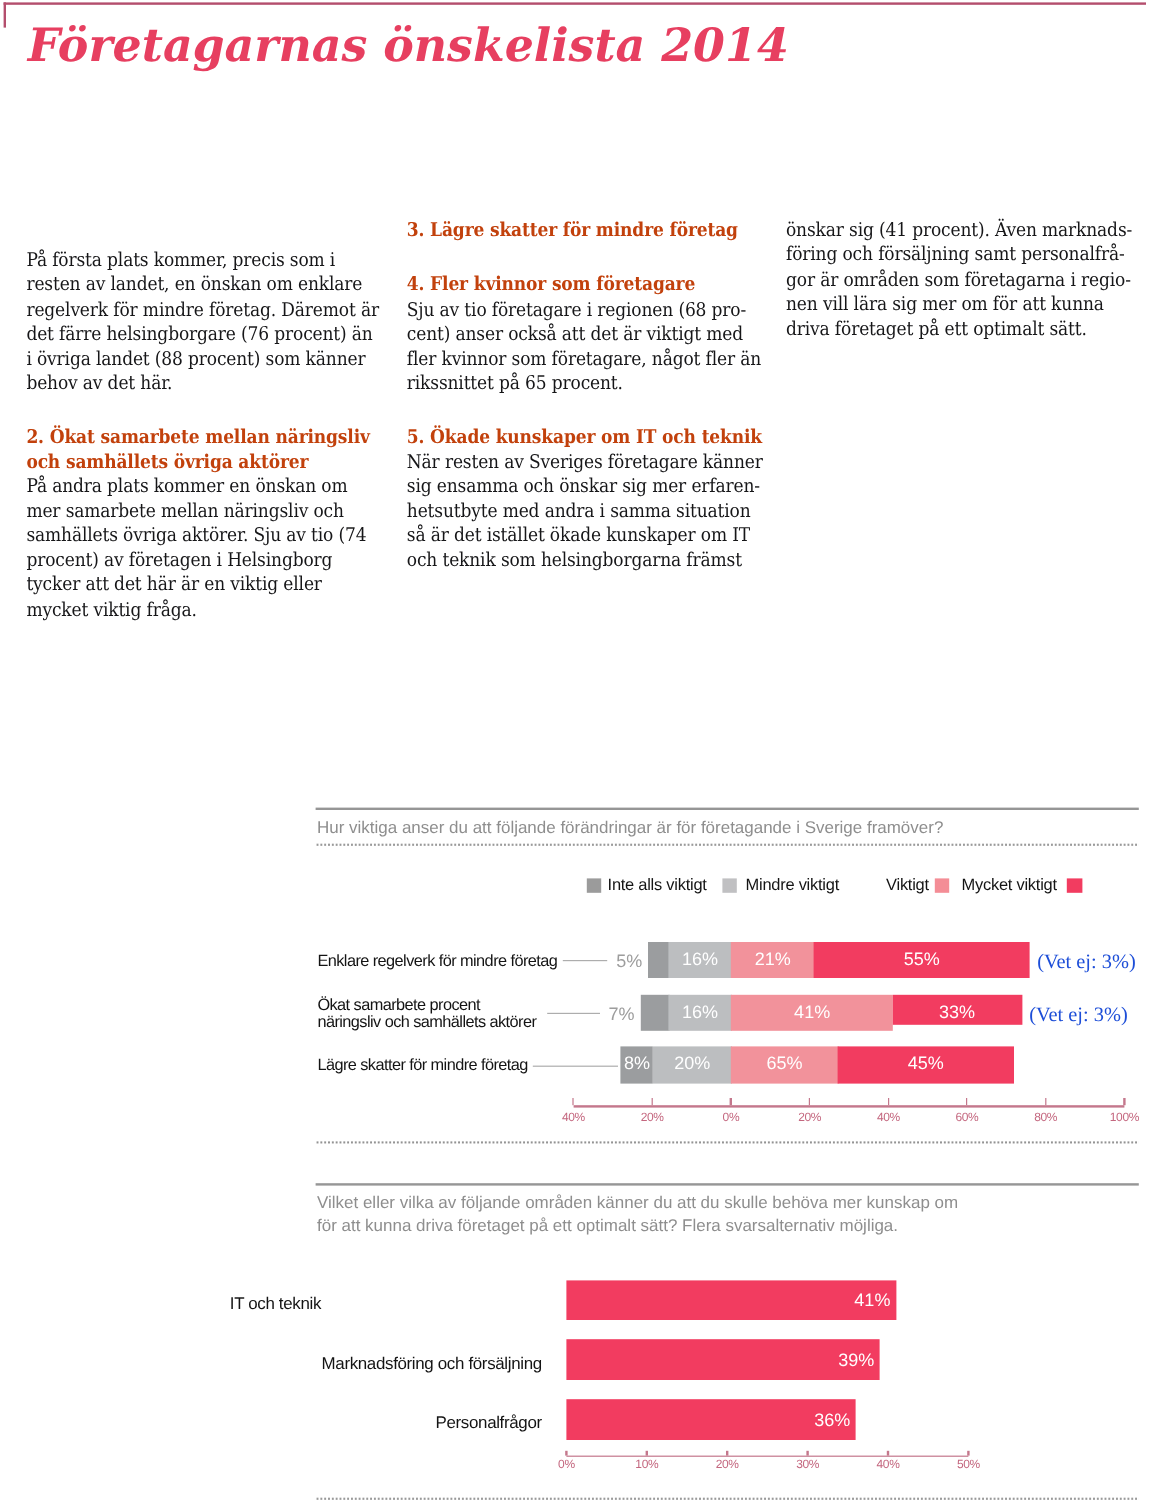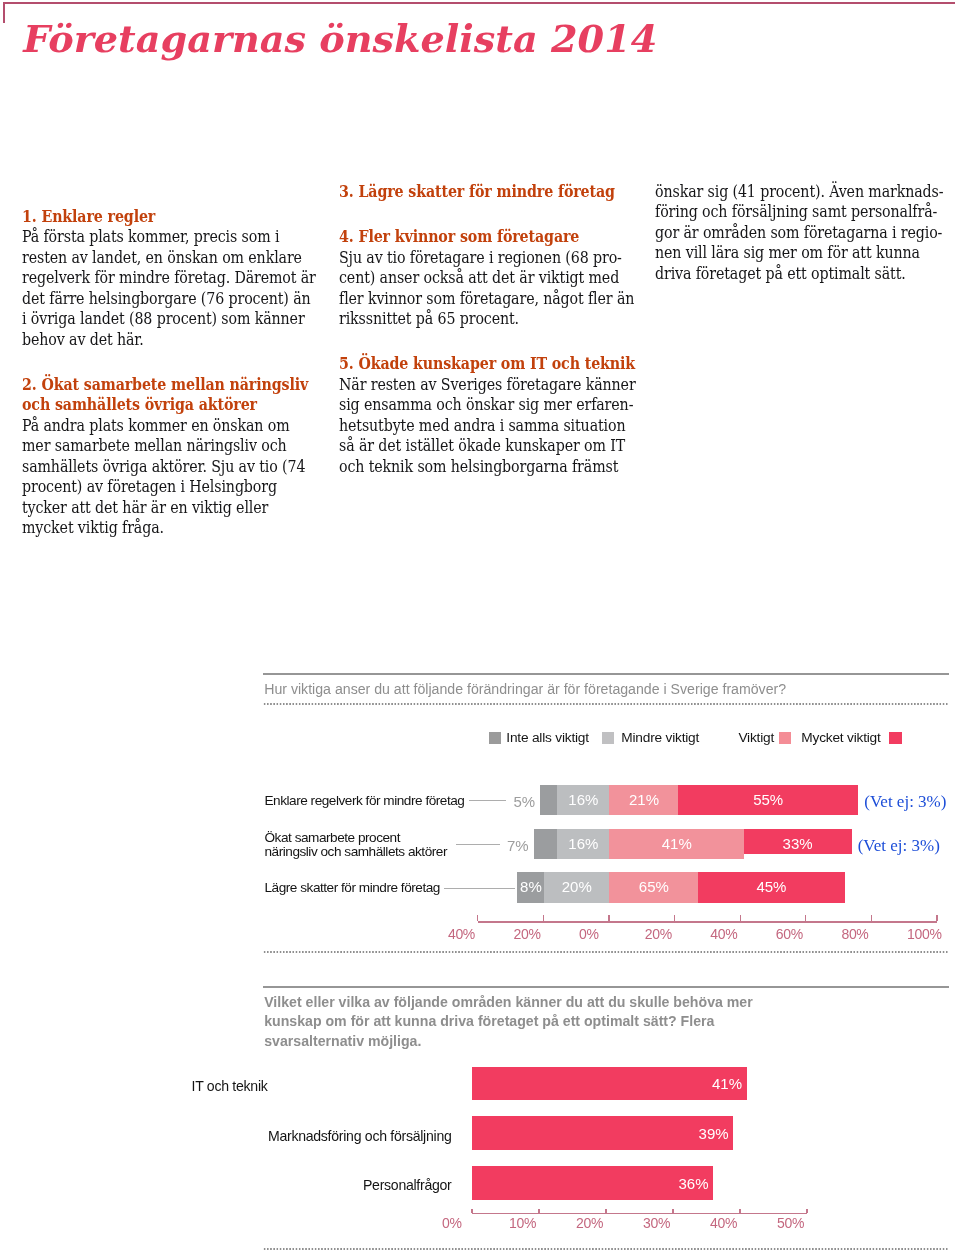--- a/index.html
+++ b/index.html
@@ -38,39 +38,39 @@
          letter-spacing:-0.47px;color:#141414;text-align:left;line-height:14.7px;}
   .c1lead{position:absolute;height:1.1px;background:#adadad;}
   .seg{position:absolute;font-family:"Liberation Sans",sans-serif;font-size:15px;
        color:#ffffff;text-align:center;overflow:hidden;white-space:nowrap;}
   .outv{position:absolute;font-family:"Liberation Sans",sans-serif;font-size:15px;
         color:#9d9d9d;white-space:nowrap;}
   .note{position:absolute;font-family:Liberation Serif, serif;font-size:17px;
         color:#1d4ed8;white-space:nowrap;}
   .axline{position:absolute;background:#c4778c;}
   .axtick{position:absolute;background:#c4778c;width:1.3px;}
-  .axlab{position:absolute;font-family:"Liberation Sans",sans-serif;font-size:14px;
-         letter-spacing:-0.3px;color:#c4677f;text-align:left;white-space:nowrap;}
+  .axlab{position:absolute;font-family:"Liberation Sans",sans-serif;font-size:10px;
+         letter-spacing:-0.3px;color:#c4677f;text-align:center;white-space:nowrap;}
 
   .c2lab{position:absolute;font-family:"Liberation Sans",sans-serif;font-size:14.1px;
          letter-spacing:-0.28px;color:#141414;white-space:nowrap;line-height:14.1px;}
   .c2bar{position:absolute;background:#f23c60;}
   .c2val{position:absolute;font-family:"Liberation Sans",sans-serif;font-size:15px;
          color:#ffffff;white-space:nowrap;line-height:15px;}
 </style>
 </head>
 <body>
 
 <div class="page">
   <div id="top-rule"></div>
   <div id="left-rule"></div>
   <div id="title">Företagarnas önskelista 2014</div>
 
   <div class="col" id="col1">
-      <p class="sec"><span class="hd">1. Enklare regler</span><span>På första plats kommer, precis som i resten av landet, en önskan om enklare regelverk för mindre företag. Däremot är det färre helsingborgare (76 procent) än i övriga landet (88 procent) som känner behov av det här.</span></p>
+      <p class="sec"><span>På första plats kommer, precis som i resten av landet, en önskan om enklare regelverk för mindre företag. Däremot är det färre helsingborgare (76 procent) än i övriga landet (88 procent) som känner behov av det här.</span></p>
       <p class="sec"><span class="hd">2. Ökat samarbete mellan näringsliv och samhällets övriga aktörer</span><span>På andra plats kommer en önskan om mer samarbete mellan näringsliv och samhällets övriga aktörer. Sju av tio (74 procent) av företagen i Helsingborg tycker att det här är en viktig eller mycket viktig fråga.</span></p>
     </div>
   <div class="col" id="col2">
       <p><span class="hd">3. Lägre skatter för mindre företag</span></p>
       <p class="sec"><span class="hd">4. Fler kvinnor som företagare</span><span>Sju av tio företagare i regionen (68 pro­cent) anser också att det är viktigt med fler kvinnor som företagare, något fler än rikssnittet på 65 procent.</span></p>
       <p class="sec"><span class="hd">5. Ökade kunskaper om IT och teknik</span><span>När resten av Sveriges företagare känner sig ensamma och önskar sig mer erfaren­hetsutbyte med andra i samma situation så är det istället ökade kunskaper om IT och teknik som helsingborgarna främst</span></p>
     </div>
   <div class="col" id="col3">
       <p><span>önskar sig (41 procent). Även marknads­föring och försäljning samt personalfrå­gor är områden som företagarna i regio­nen vill lära sig mer om för att kunna driva företaget på ett optimalt sätt.</span></p>
     </div>
@@ -125,21 +125,21 @@
       <div class="axtick" style="left:805.1px;top:914.6px;height:6.8px;"></div>
       <div class="axlab" style="left:775.8px;top:925.8px;width:60px;">60%</div>
       <div class="axtick" style="left:870.7px;top:914.6px;height:6.8px;"></div>
       <div class="axlab" style="left:841.4px;top:925.8px;width:60px;">80%</div>
       <div class="axtick" style="left:936.3px;top:914.6px;height:6.8px;"></div>
       <div class="axlab" style="left:907.0px;top:925.8px;width:60px;">100%</div>
     </div>
 
   <div class="drule" style="left:263.1px;top:950.7px;width:686px;"></div>
   <div class="srule" style="left:263.1px;top:986.3px;width:686px;"></div>
-  <div class="qtext" style="left:264.2px;top:993.1px;width:545px;font-weight:bold;">Vilket eller vilka av följande områden känner du att du skulle behöva mer kunskap om för att kunna driva företaget på ett optimalt sätt? Flera svarsalternativ möjliga.</div>
+  <div class="qtext" style="left:264.2px;top:993.1px;width:545px;">Vilket eller vilka av följande områden känner du att du skulle behöva mer kunskap om för att kunna driva företaget på ett optimalt sätt? Flera svarsalternativ möjliga.</div>
   <div id="chart2">
       <div class="c2bar" style="left:472px;top:1066.6px;width:274.7px;height:33.8px;"></div>
       <div class="c2lab" style="left:191.5px;top:1078.7px;width:260px;text-align:left;">IT och teknik</div>
       <div class="c2val" style="left:707.0px;top:1076.2px;width:35px;text-align:right;">41%</div>
       <div class="c2bar" style="left:472px;top:1116.4px;width:261.3px;height:33.8px;"></div>
       <div class="c2lab" style="left:191.5px;top:1128.5px;width:260px;text-align:right;">Marknadsföring och försäljning</div>
       <div class="c2val" style="left:693.6px;top:1126.0px;width:35px;text-align:right;">39%</div>
       <div class="c2bar" style="left:472px;top:1166.3px;width:241.2px;height:33.8px;"></div>
       <div class="c2lab" style="left:191.5px;top:1178.4px;width:260px;text-align:right;">Personalfrågor</div>
       <div class="c2val" style="left:673.5px;top:1175.9px;width:35px;text-align:right;">36%</div>

